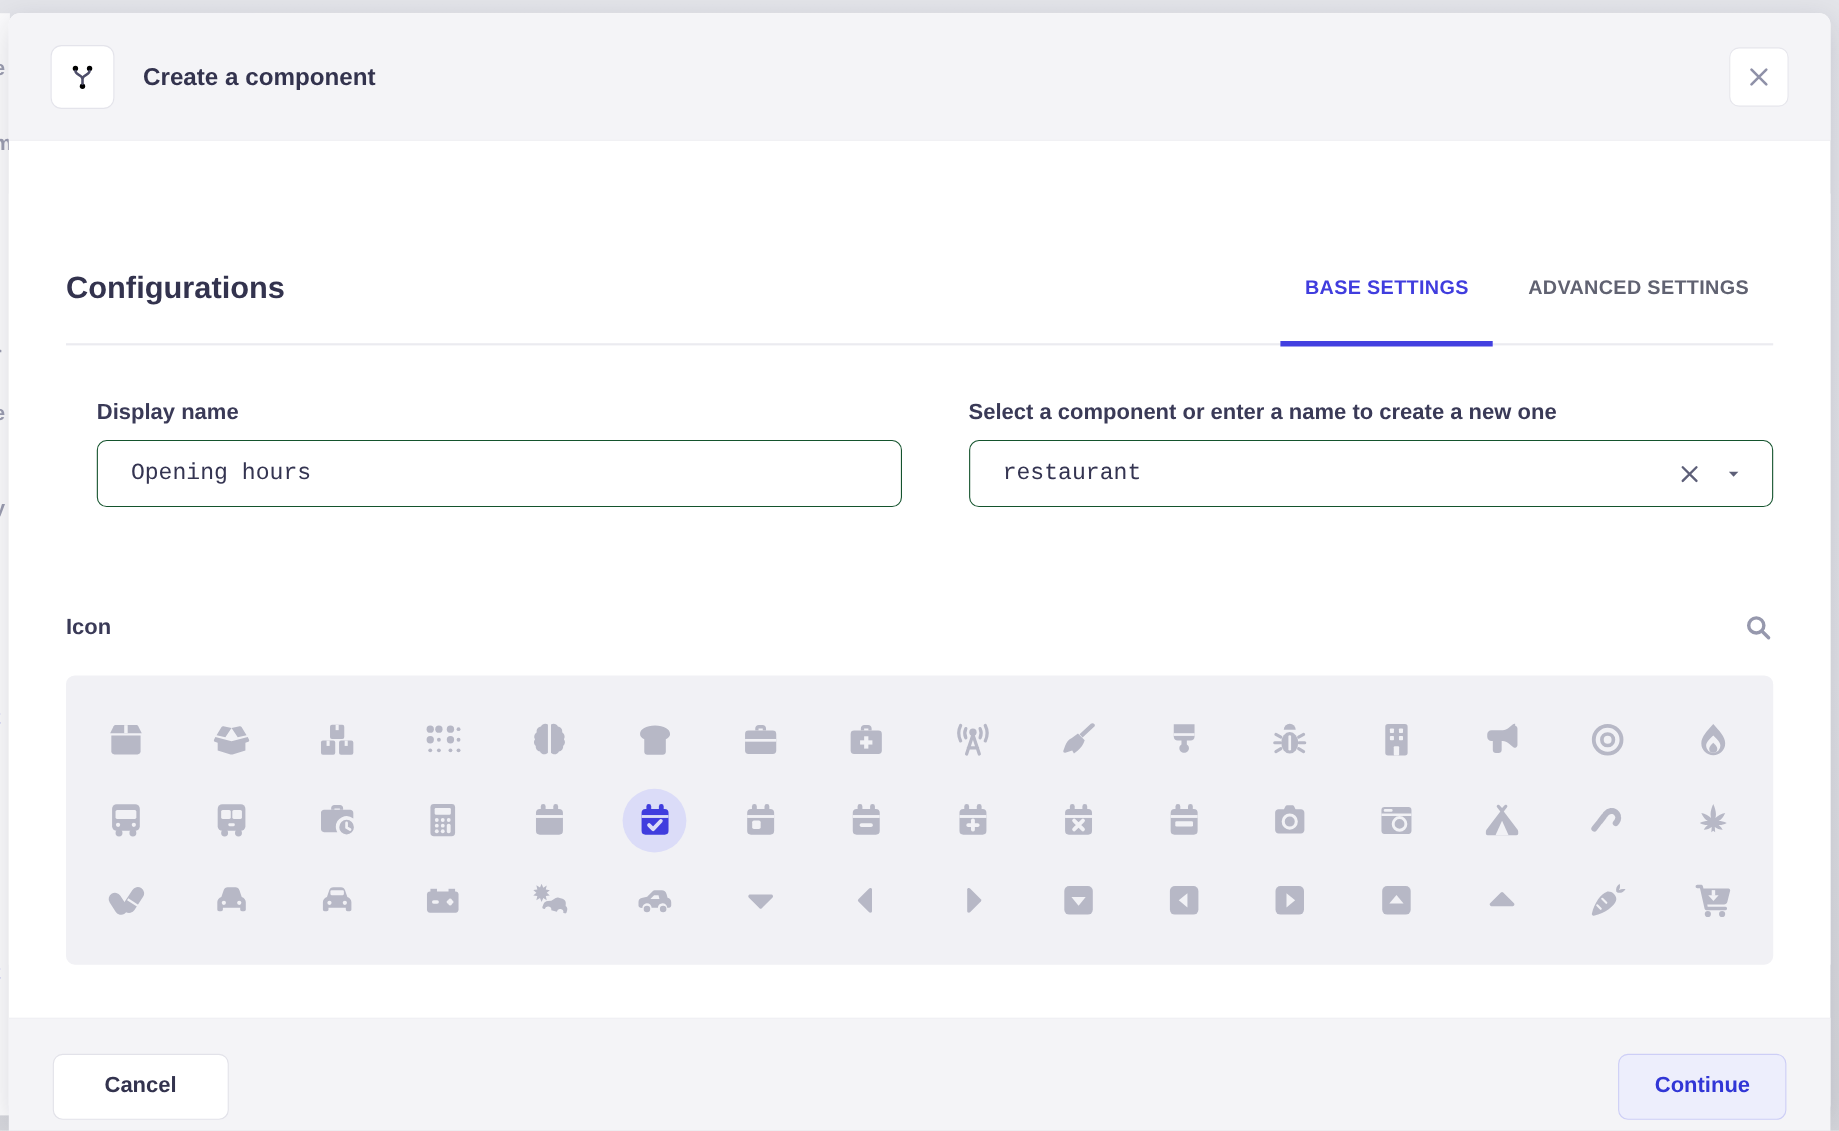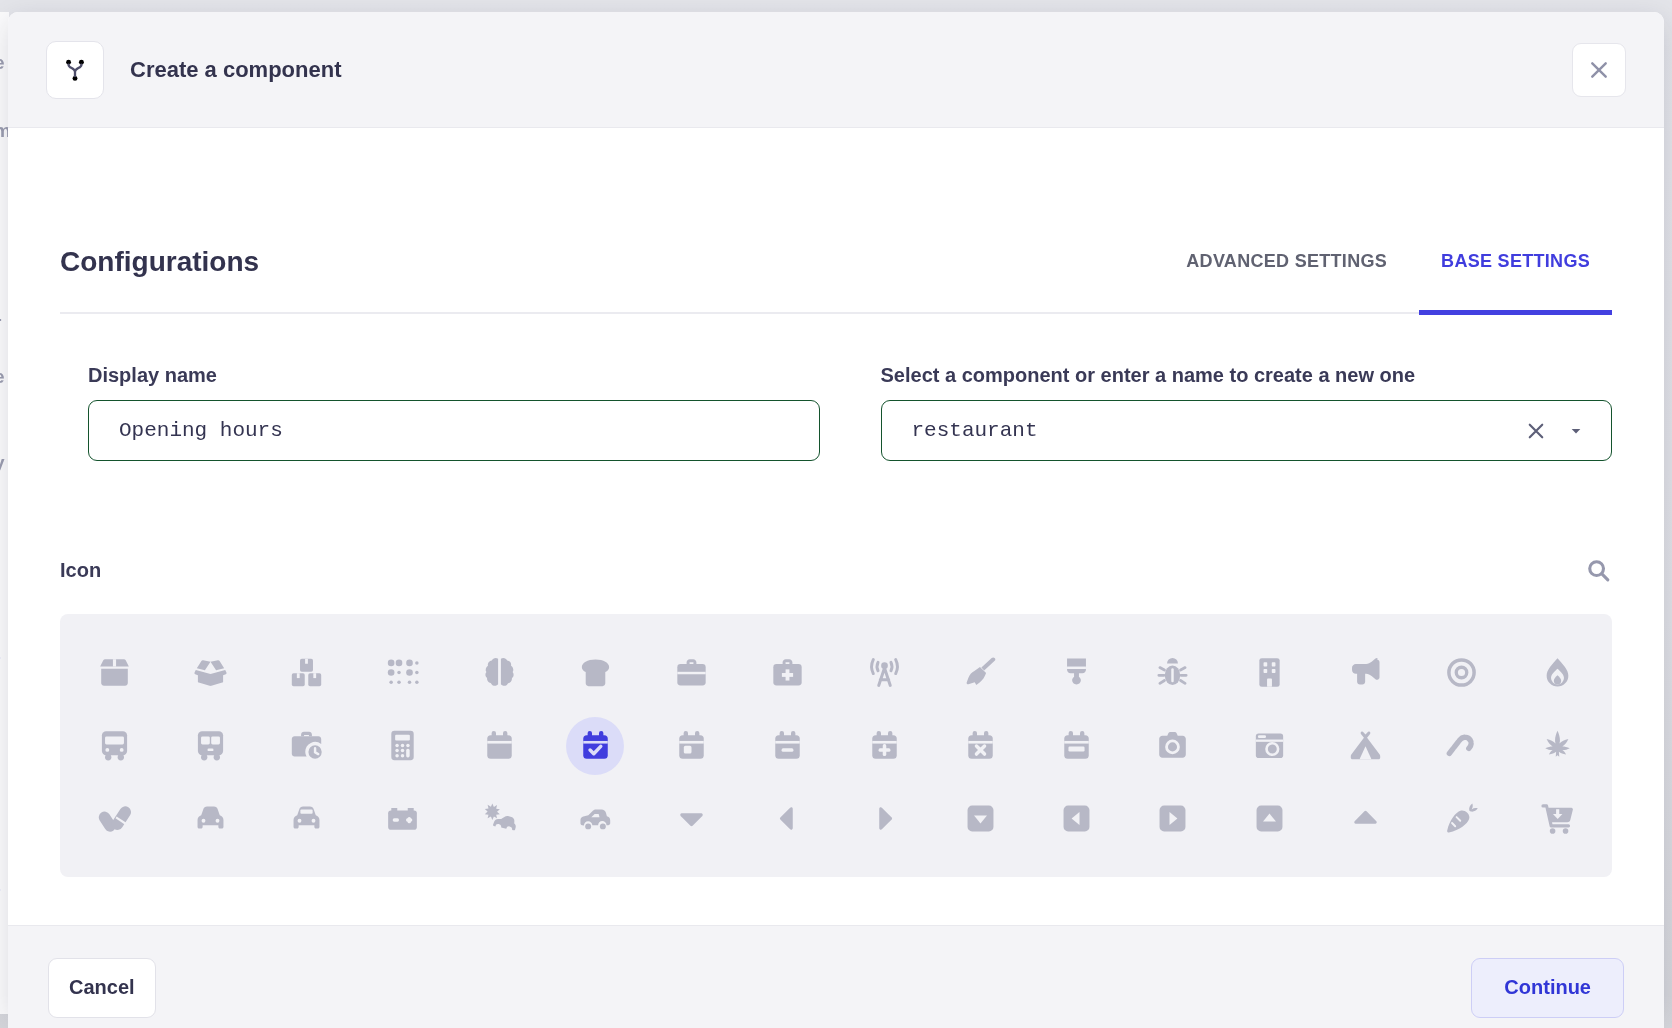--- a/index.html
+++ b/index.html
@@ -73,21 +73,21 @@
   .cell.selected::before {
     content:""; position:absolute; width:58px; height:58px; border-radius:50%;
     background:var(--sel-bg,#dbdcf8); left:50%; top:50%; transform:translate(-50%,-50%);
   }
   
   .modal-footer {
     flex:0 0 124px; background:var(--header-bg,#f4f4f7); border-top:1px solid #e9e9ee;
     border-radius:0 0 10px 10px; display:flex; align-items:center; justify-content:space-between; padding:0 40px;
   }
   .btn { height:60px; border-radius:9px; font-family:"Liberation Sans",sans-serif; font-size:20px; font-weight:bold; cursor:pointer; }
-  .btn-cancel { padding:0 20px; background:#fff; border:1px solid #e2e2e9; color:#33334e; }
+  .btn-cancel { padding:0 46px; background:#fff; border:1px solid #e2e2e9; color:#33334e; }
   .btn-continue { padding:0 32px; background:var(--continue-bg,#edeefc); border:1px solid var(--continue-border,#cdcef6); color:var(--continue-text,#3136d6); }
 </style>
 </head>
 <body>
 
 <div class="edge-strip" id="edge-strip">
     <span style="top: 40px; color: rgb(155, 157, 176);">e</span>
     <span style="top: 108px; color: rgb(155, 157, 176);">m</span>
     <span style="top: 300px; color: rgb(155, 157, 176);">r</span>
     <span style="top: 354px; color: rgb(155, 157, 176);">e</span>
@@ -112,22 +112,22 @@
       <svg width="24" height="24" viewBox="0 0 20 20">
         <path d="M4.4 4.4l11.2 11.2M15.6 4.4L4.4 15.6" stroke="#8f91a8" stroke-width="2" stroke-linecap="round" fill="none"></path>
       </svg>
     </div>
   </div>
 
   <div class="modal-main">
     <div class="section-row">
       <div class="section-heading">Configurations</div>
       <div class="tabs">
+        <div class="tab active">BASE SETTINGS</div>
         <div class="tab">ADVANCED SETTINGS</div>
-        <div class="tab active">BASE SETTINGS</div>
       </div>
     </div>
 
     <div class="form-row">
       <div class="field">
         <div class="field-label">Display name</div>
         <input class="text-input" type="text" value="Opening hours" style="">
       </div>
       <div class="field">
         <div class="field-label">Select a component or enter a name to create a new one</div>

